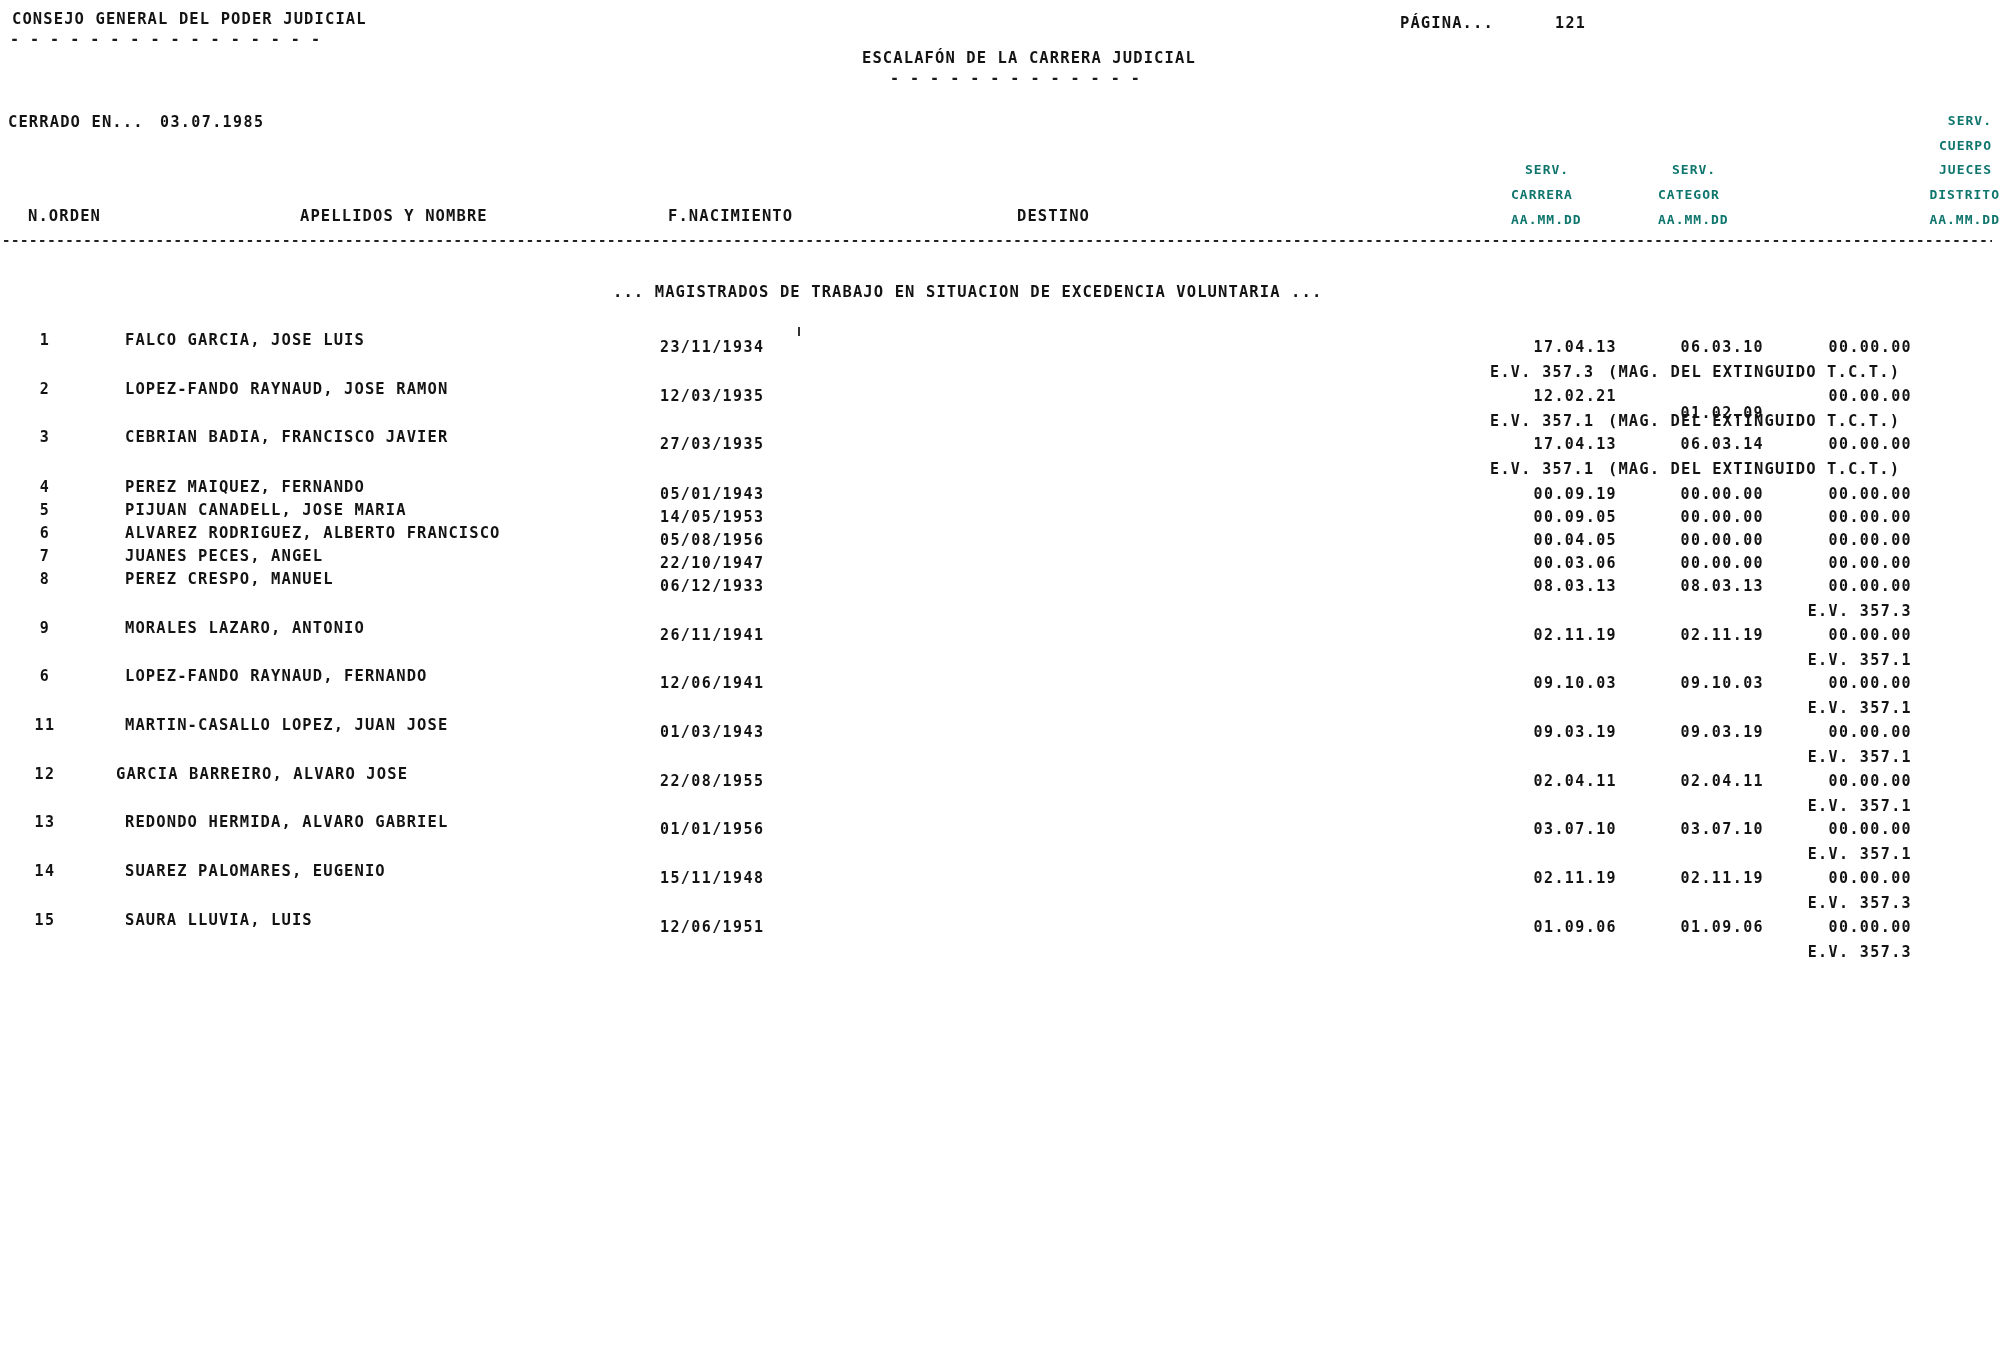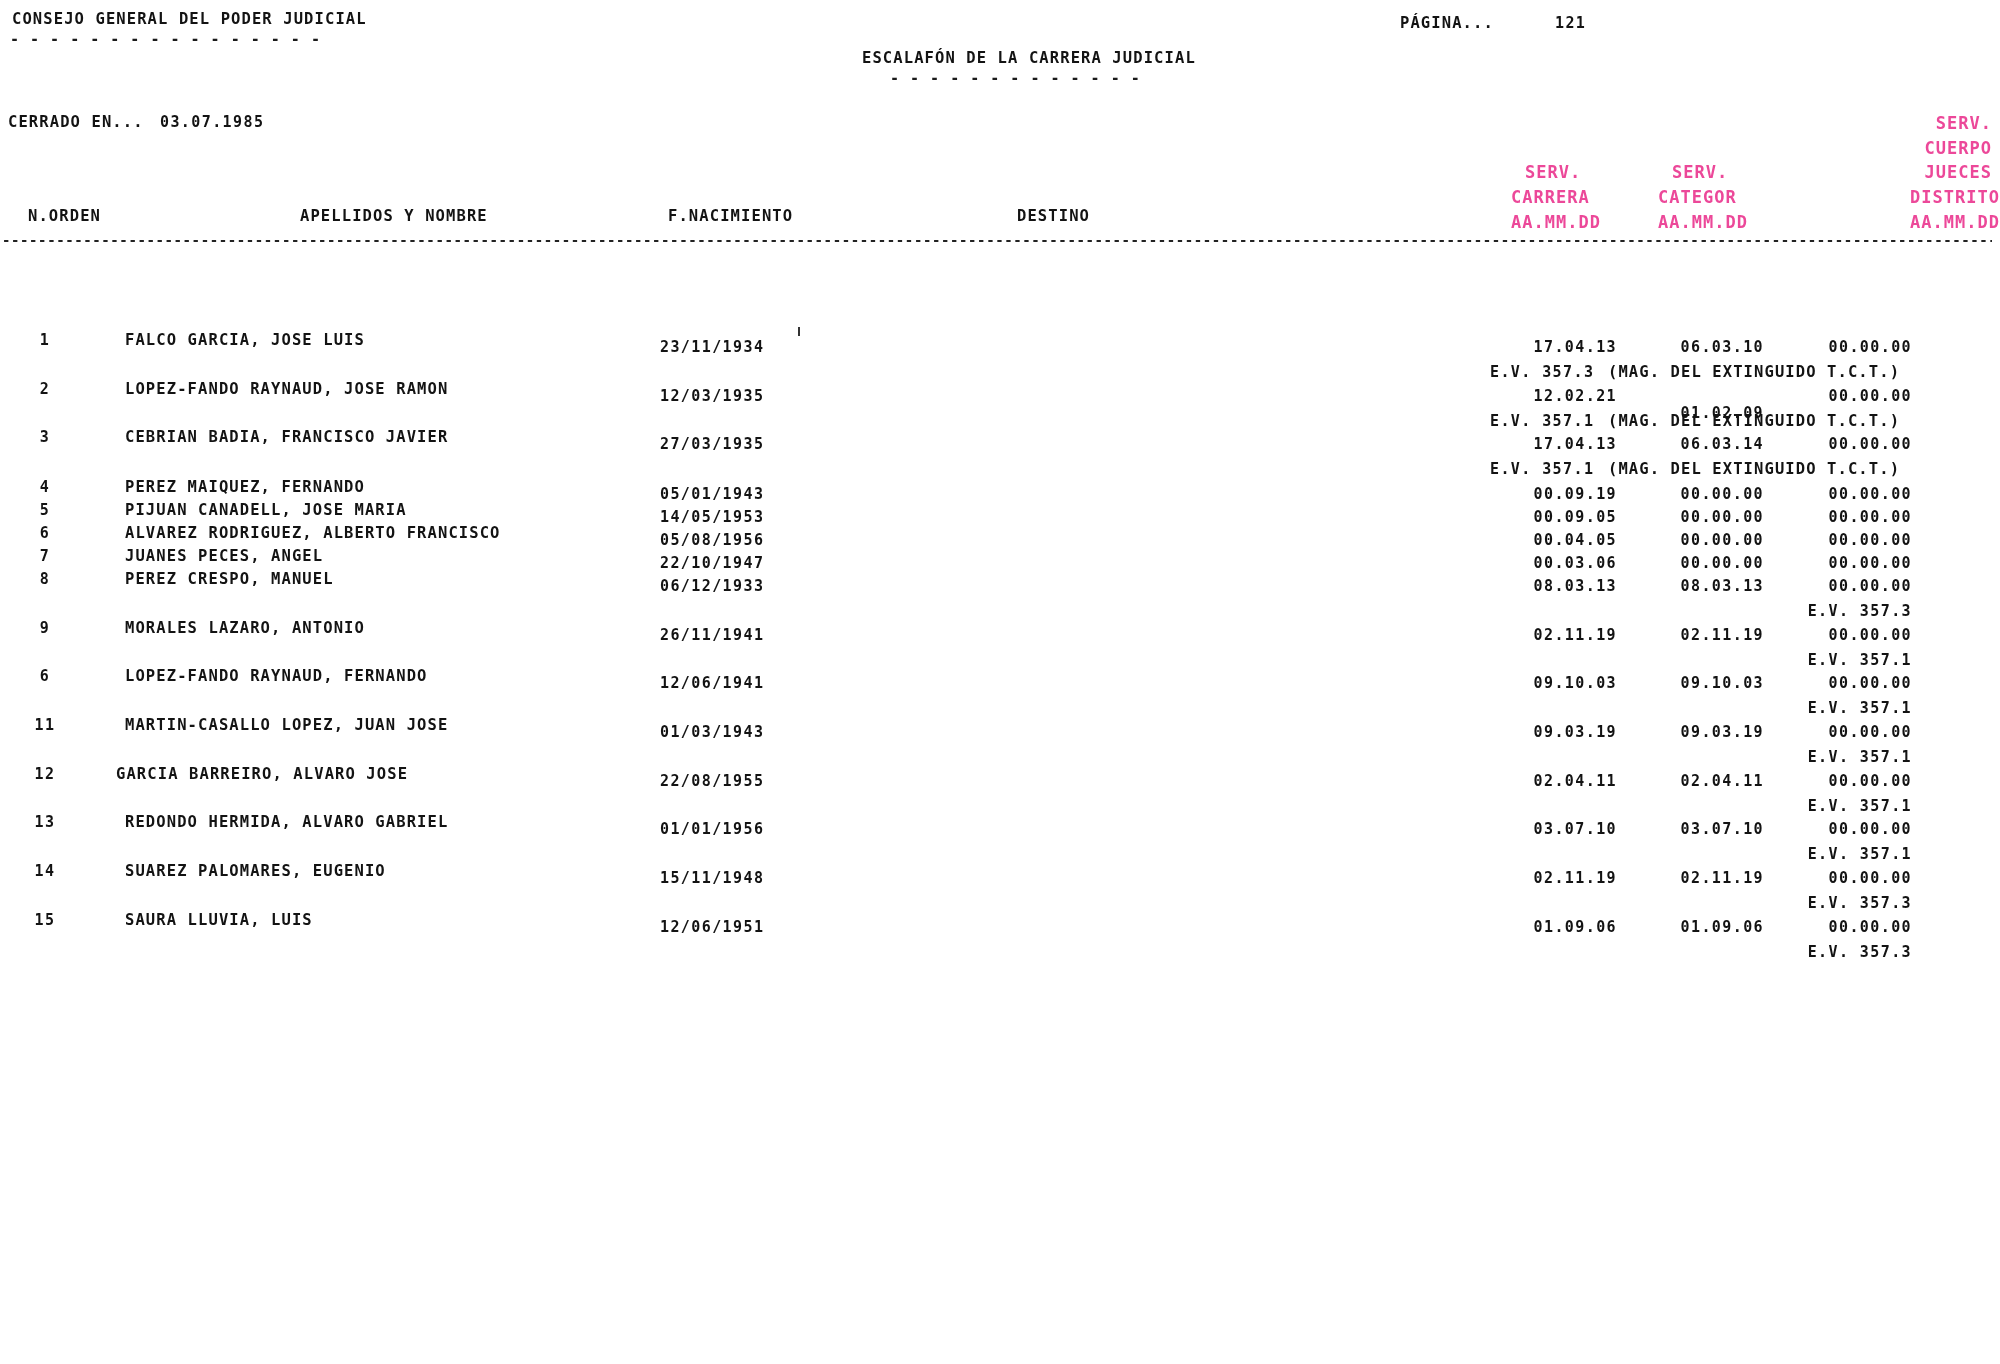--- a/index.html
+++ b/index.html
@@ -19,24 +19,24 @@
     overflow: hidden;
   }
   .abs { position: absolute; white-space: pre; }
   .t {
     font-size: 15.5px;
     letter-spacing: 1.1px;
     font-weight: 600;
     color: #131313;
   }
   .t-sm {
-    font-size: 17px;
+    font-size: 13px;
     letter-spacing: 1.0px;
     font-weight: 600;
-    color: #ec4899;
+    color: #0f766e;
   }
   .num {
     font-size: 15px;
     letter-spacing: 1.4px;
     font-weight: 600;
     color: #131313;
   }
   .dashes {
     font-size: 15px;
     letter-spacing: 1.0px;
@@ -92,20 +92,21 @@
   <div class="abs t-sm" style="left:1511px; top:187px;">CARRERA</div>
   <div class="abs t-sm" style="left:1511px; top:212px;">AA.MM.DD</div>
 
   <div class="abs t" style="left:28px; top:207px;">N.ORDEN</div>
   <div class="abs t" style="left:300px; top:207px;">APELLIDOS Y NOMBRE</div>
   <div class="abs t" style="left:668px; top:207px;">F.NACIMIENTO</div>
   <div class="abs t" style="left:1017px; top:207px;">DESTINO</div>
 
   <div class="abs rule-wide" style="left:2px; top:232px;">-------------------------------------------------------------------------------------------------------------------------------------------------------------------------------------------------------------------------------</div>
 
+  <div class="abs t" style="left:613px; top:283px;">... MAGISTRADOS DE TRABAJO EN SITUACION DE EXCEDENCIA VOLUNTARIA ...</div>
 
   <div id="rows-layer">
       <div class="abs num center" style="left: 10px; top: 331px; width: 70px;">1</div>
       <div class="abs t" style="left: 125px; top: 331px;">FALCO GARCIA, JOSE LUIS</div>
       <div class="abs num" style="left: 660px; top: 338px;">23/11/1934</div>
       <div class="abs num right" style="left: 1505px; top: 338px; width: 112px;">17.04.13</div>
       <div class="abs num right" style="left: 1652px; top: 338px; width: 112px;">06.03.10</div>
       <div class="abs num right" style="left: 1800px; top: 338px; width: 112px;">00.00.00</div>
       <div class="abs num" style="left: 1490px; top: 363px;">E.V. 357.3</div>
       <div class="abs t" style="left: 1608px; top: 363px;">(MAG. DEL EXTINGUIDO T.C.T.)</div>

